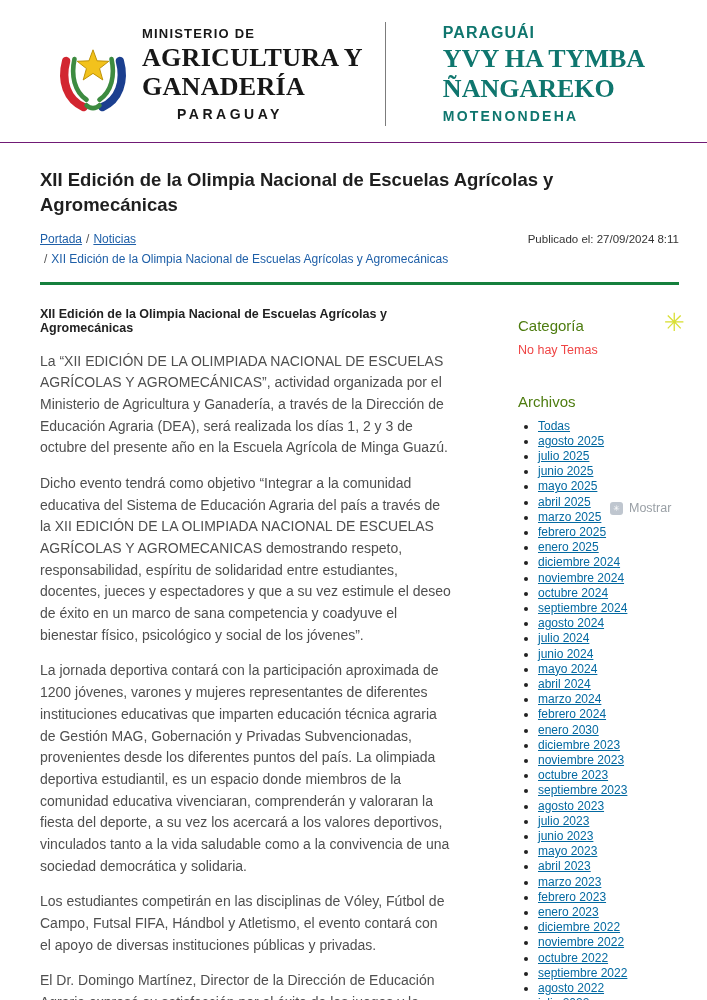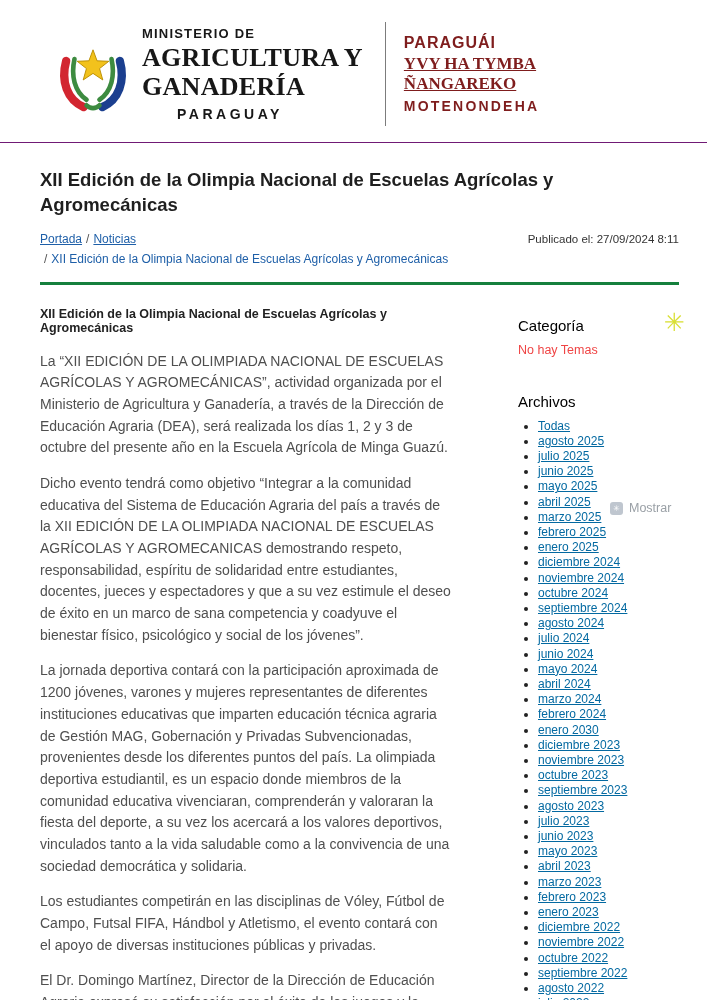--- a/index.html
+++ b/index.html
@@ -18,23 +18,23 @@
     align-items: center;
     padding: 22px 24px 16px 56px;
     border-bottom: 1px solid #701a75;
   }
   .coat { flex: none; margin-right: 12px; }
   .ministry-block { color: #171717; }
   .min-l1 { font-size: 13px; font-weight: bold; letter-spacing: 1.2px; margin-bottom: 2px; }
   .min-l2 { font-size: 26px; font-weight: bold; line-height: 1.12; letter-spacing: .3px; }
   .min-l4 { font-size: 14px; font-weight: bold; letter-spacing: 3.5px; margin-top: 5px; padding-left: 35px; }
   .v-divider { width: 1px; background: #7c7c7c; height: 104px; margin: 0 18px 0 22px; flex: none; }
-  .guarani-block { color: #7f1d1d; }
+  .guarani-block { color: #0f766e; margin-left: 39px; }
   .gua-l1 { font-size: 16px; font-weight: bold; letter-spacing: 1px; margin-bottom: 2px; }
-  .gua-l2 { font-size: 17px; font-weight: bold; line-height: 1.12; text-decoration: underline; }
+  .gua-l2 { font-size: 26px; font-weight: bold; line-height: 1.12; }
   .gua-l4 { font-size: 14px; font-weight: bold; letter-spacing: 2.2px; margin-top: 5px; }
 
   
   .main-wrap { padding: 0 28px 0 40px; }
   .page-title {
     font-size: 18.5px; font-weight: bold; color: #1f1f1f;
     line-height: 1.35; max-width: 600px; margin: 25px 0 12px;
   }
   .breadcrumb-row {
     display: flex; justify-content: space-between; align-items: flex-start;
@@ -47,21 +47,21 @@
   .published { font-size: 11.5px; color: #333; white-space: nowrap; margin-top: 3px; }
 
   
   .content-row { display: flex; padding-top: 22px; }
   .article-col { width: 412px; flex: none; }
   .article-heading { font-size: 12.5px; font-weight: bold; color: #222; margin-bottom: 16px; }
   .article-body p { font-size: 14px; line-height: 1.55; color: #4f4f4f; margin-bottom: 14px; }
 
   
   .sidebar { margin-left: 66px; flex: 1; position: relative; padding-top: 10px; }
-  .side-title { font-size: 15px; font-weight: 400; color: #000000; margin-bottom: 9px; }
+  .side-title { font-size: 15px; font-weight: 400; color: #4d7c0f; margin-bottom: 9px; }
   .no-temas { font-size: 12.5px; color: #ef4444; margin-bottom: 36px; }
   .archives { list-style: disc; padding-left: 20px; margin-top: 8px; color: #222; }
   .archives li { font-size: 12px; line-height: 15.2px; }
   .archives a { color: #0369a1; text-decoration: underline; cursor: pointer; }
 
   .a11y-star {
     position: absolute; top: 3px; right: -6px;
     color: #d9df34; font-size: 25px; line-height: 1;
     cursor: pointer; user-select: none;
     font-family: "DejaVu Sans", sans-serif;

